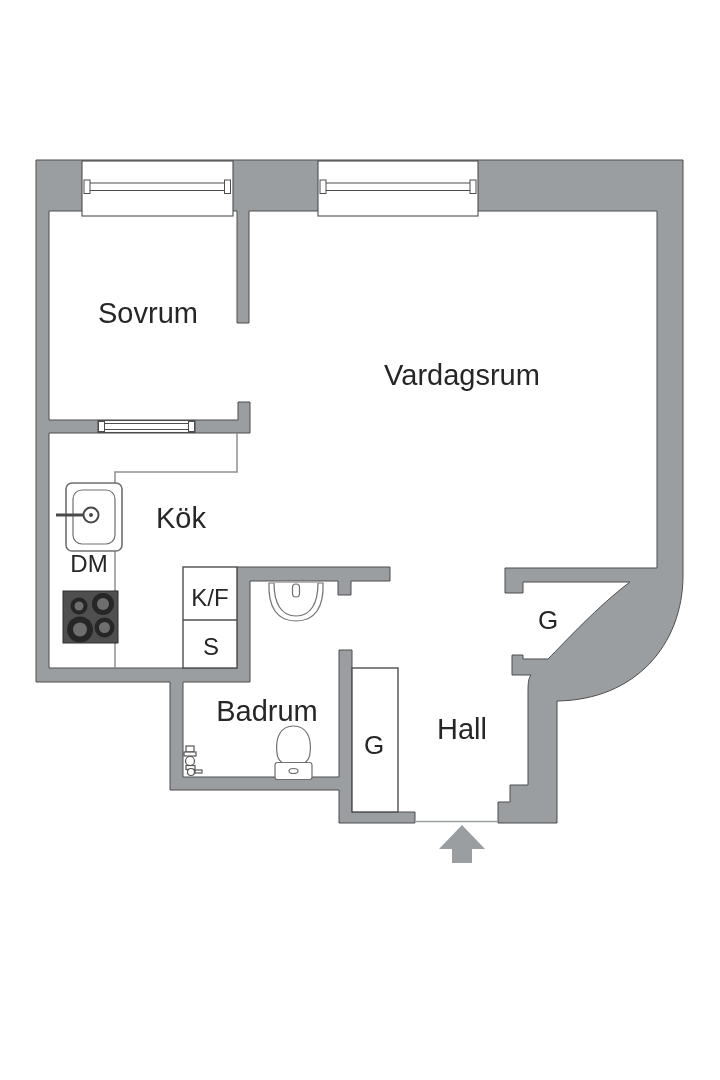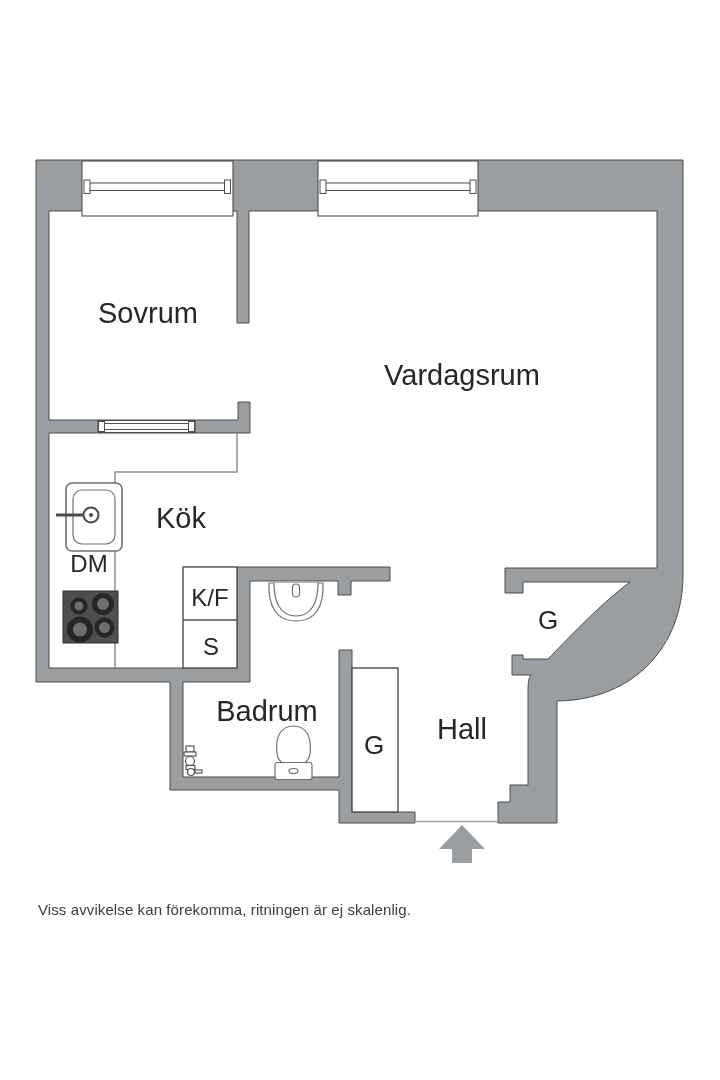--- a/index.html
+++ b/index.html
@@ -125,14 +125,13 @@
     <text class="lbl" x="267" y="721" text-anchor="middle">Badrum</text>
     <text class="lbl" x="462" y="739" text-anchor="middle">Hall</text>
 
     <text class="lbl-sm" x="89" y="572" text-anchor="middle">DM</text>
     <text class="lbl-sm" x="210" y="606" text-anchor="middle">K/F</text>
     <text class="lbl-sm" x="211" y="655" text-anchor="middle">S</text>
     <text class="lbl-g" x="548" y="629" text-anchor="middle">G</text>
     <text class="lbl-g" x="374" y="754" text-anchor="middle">G</text>
   </svg>
 
-  <div class="disclaimer">Viss avvikelse kan förekomma, ritningen är ej skalenlig.</div>
 </div>
 
 </body></html>

